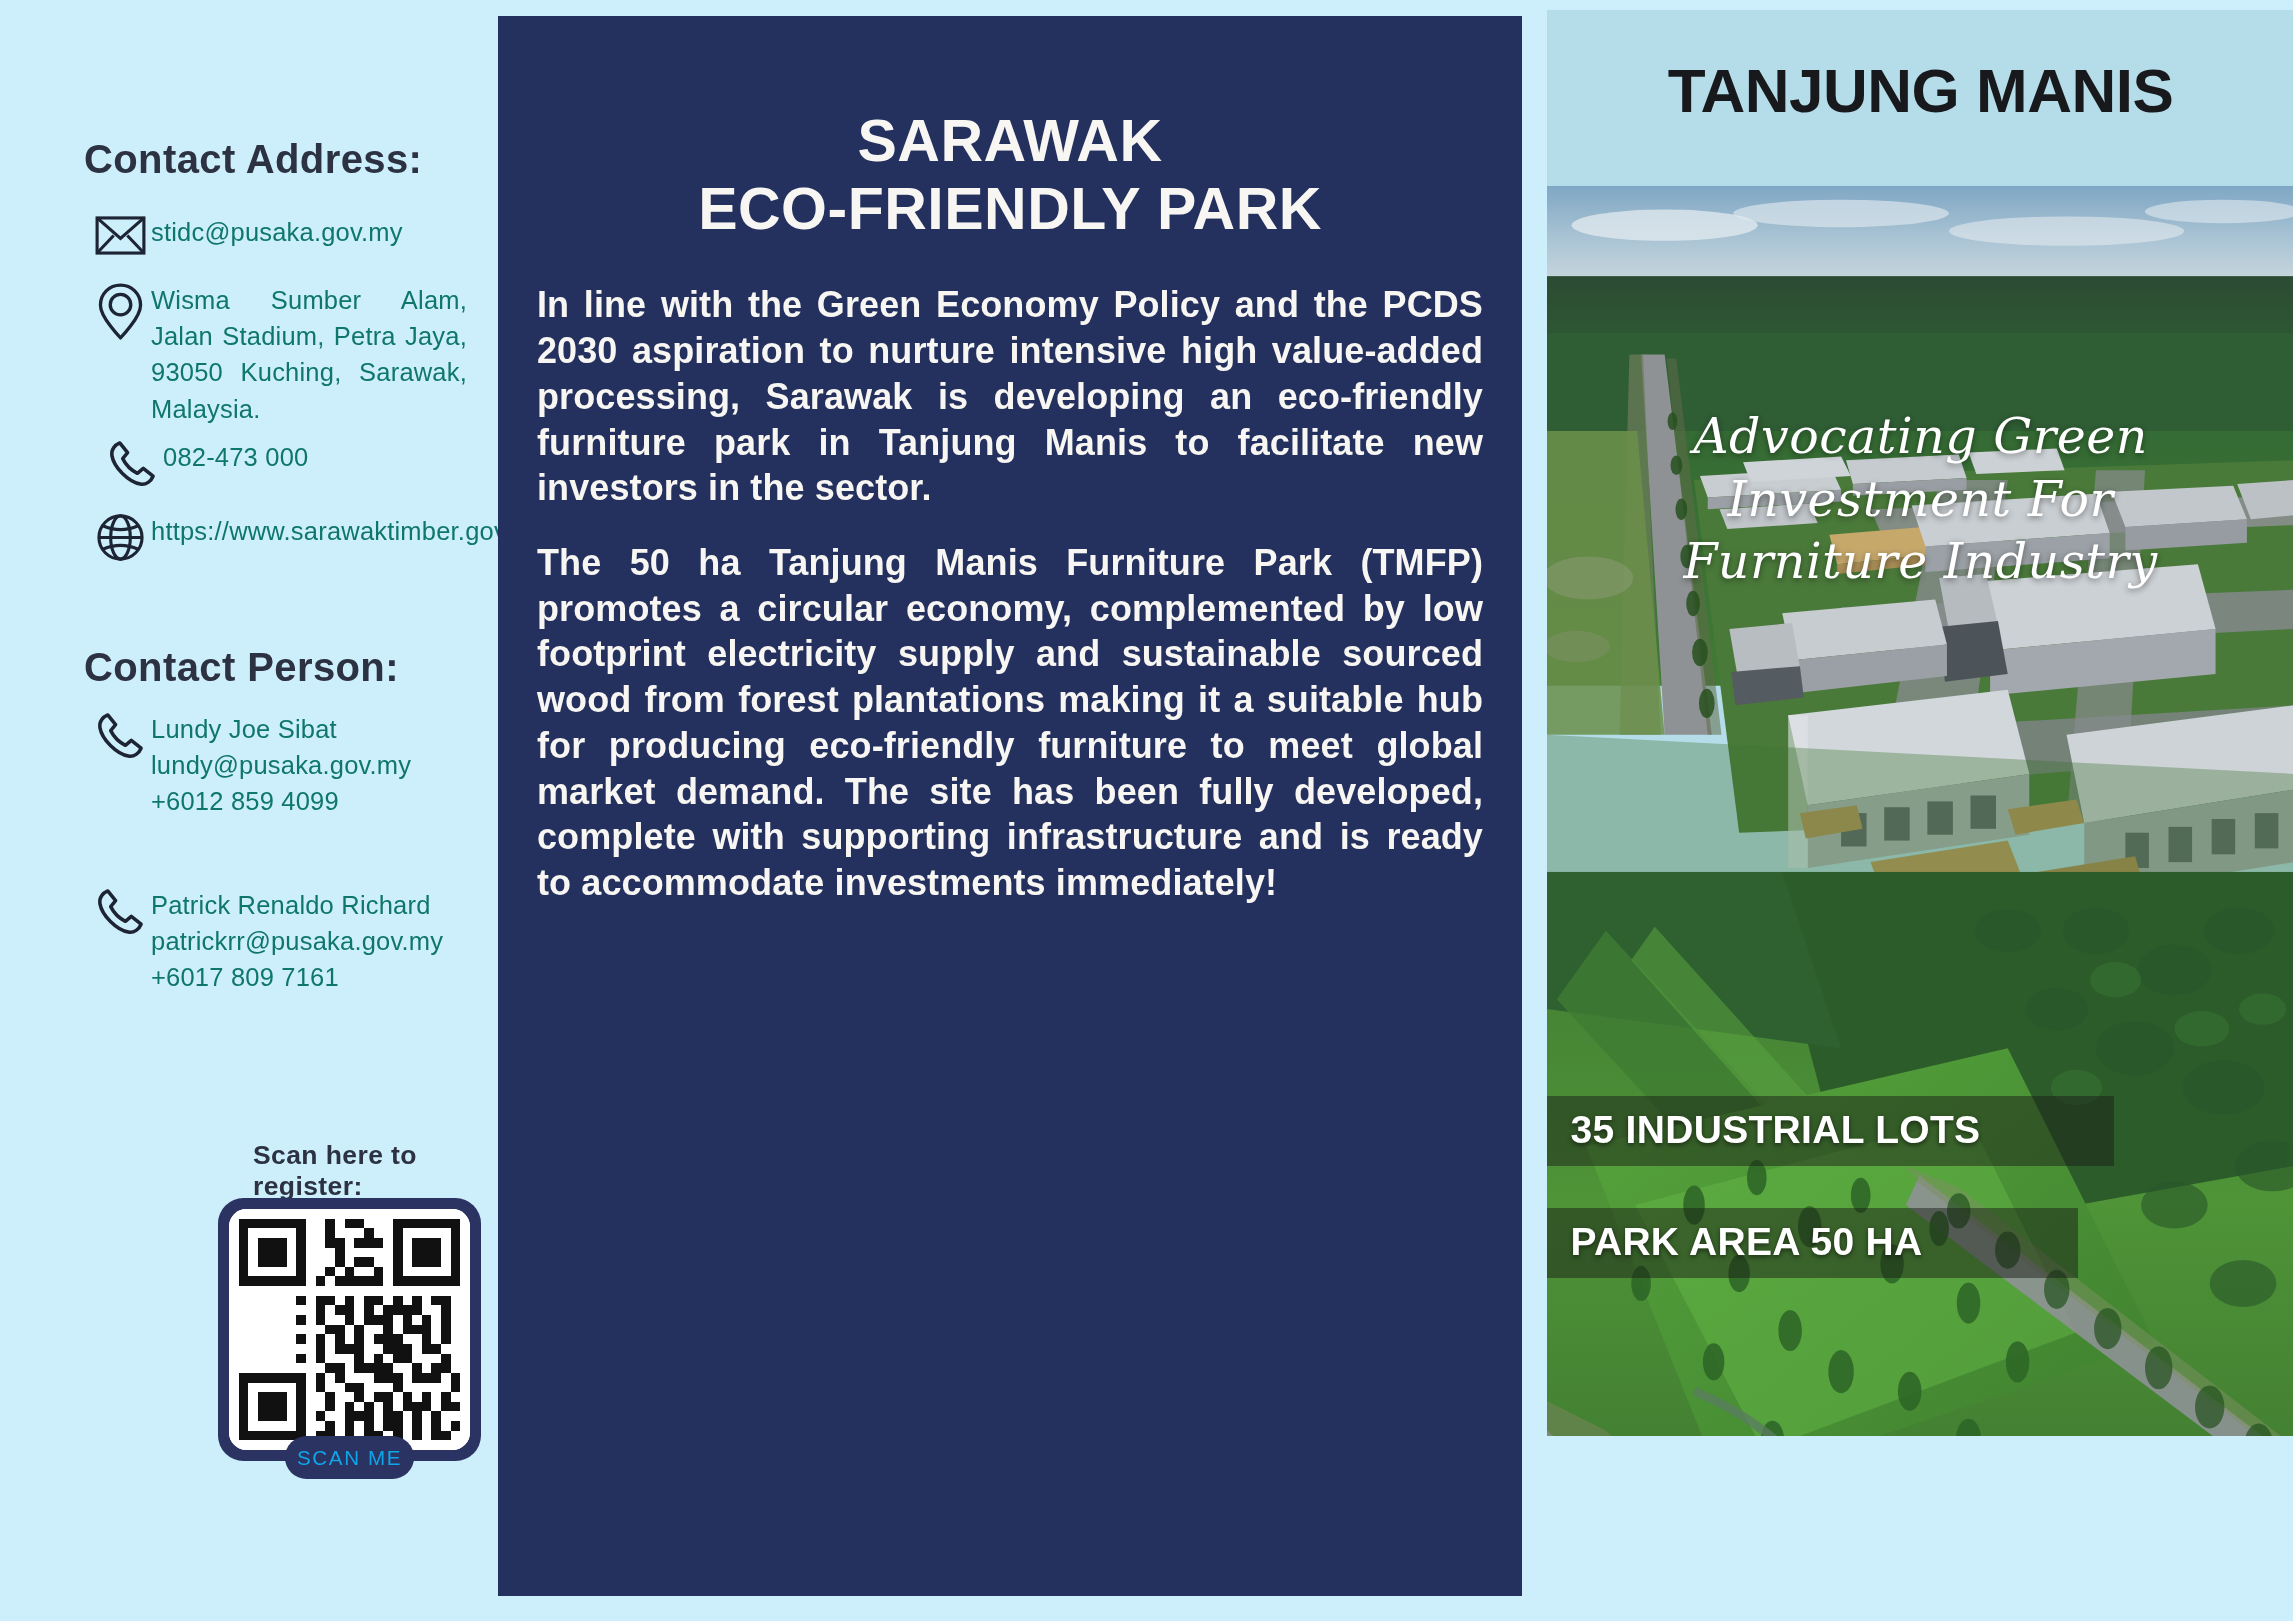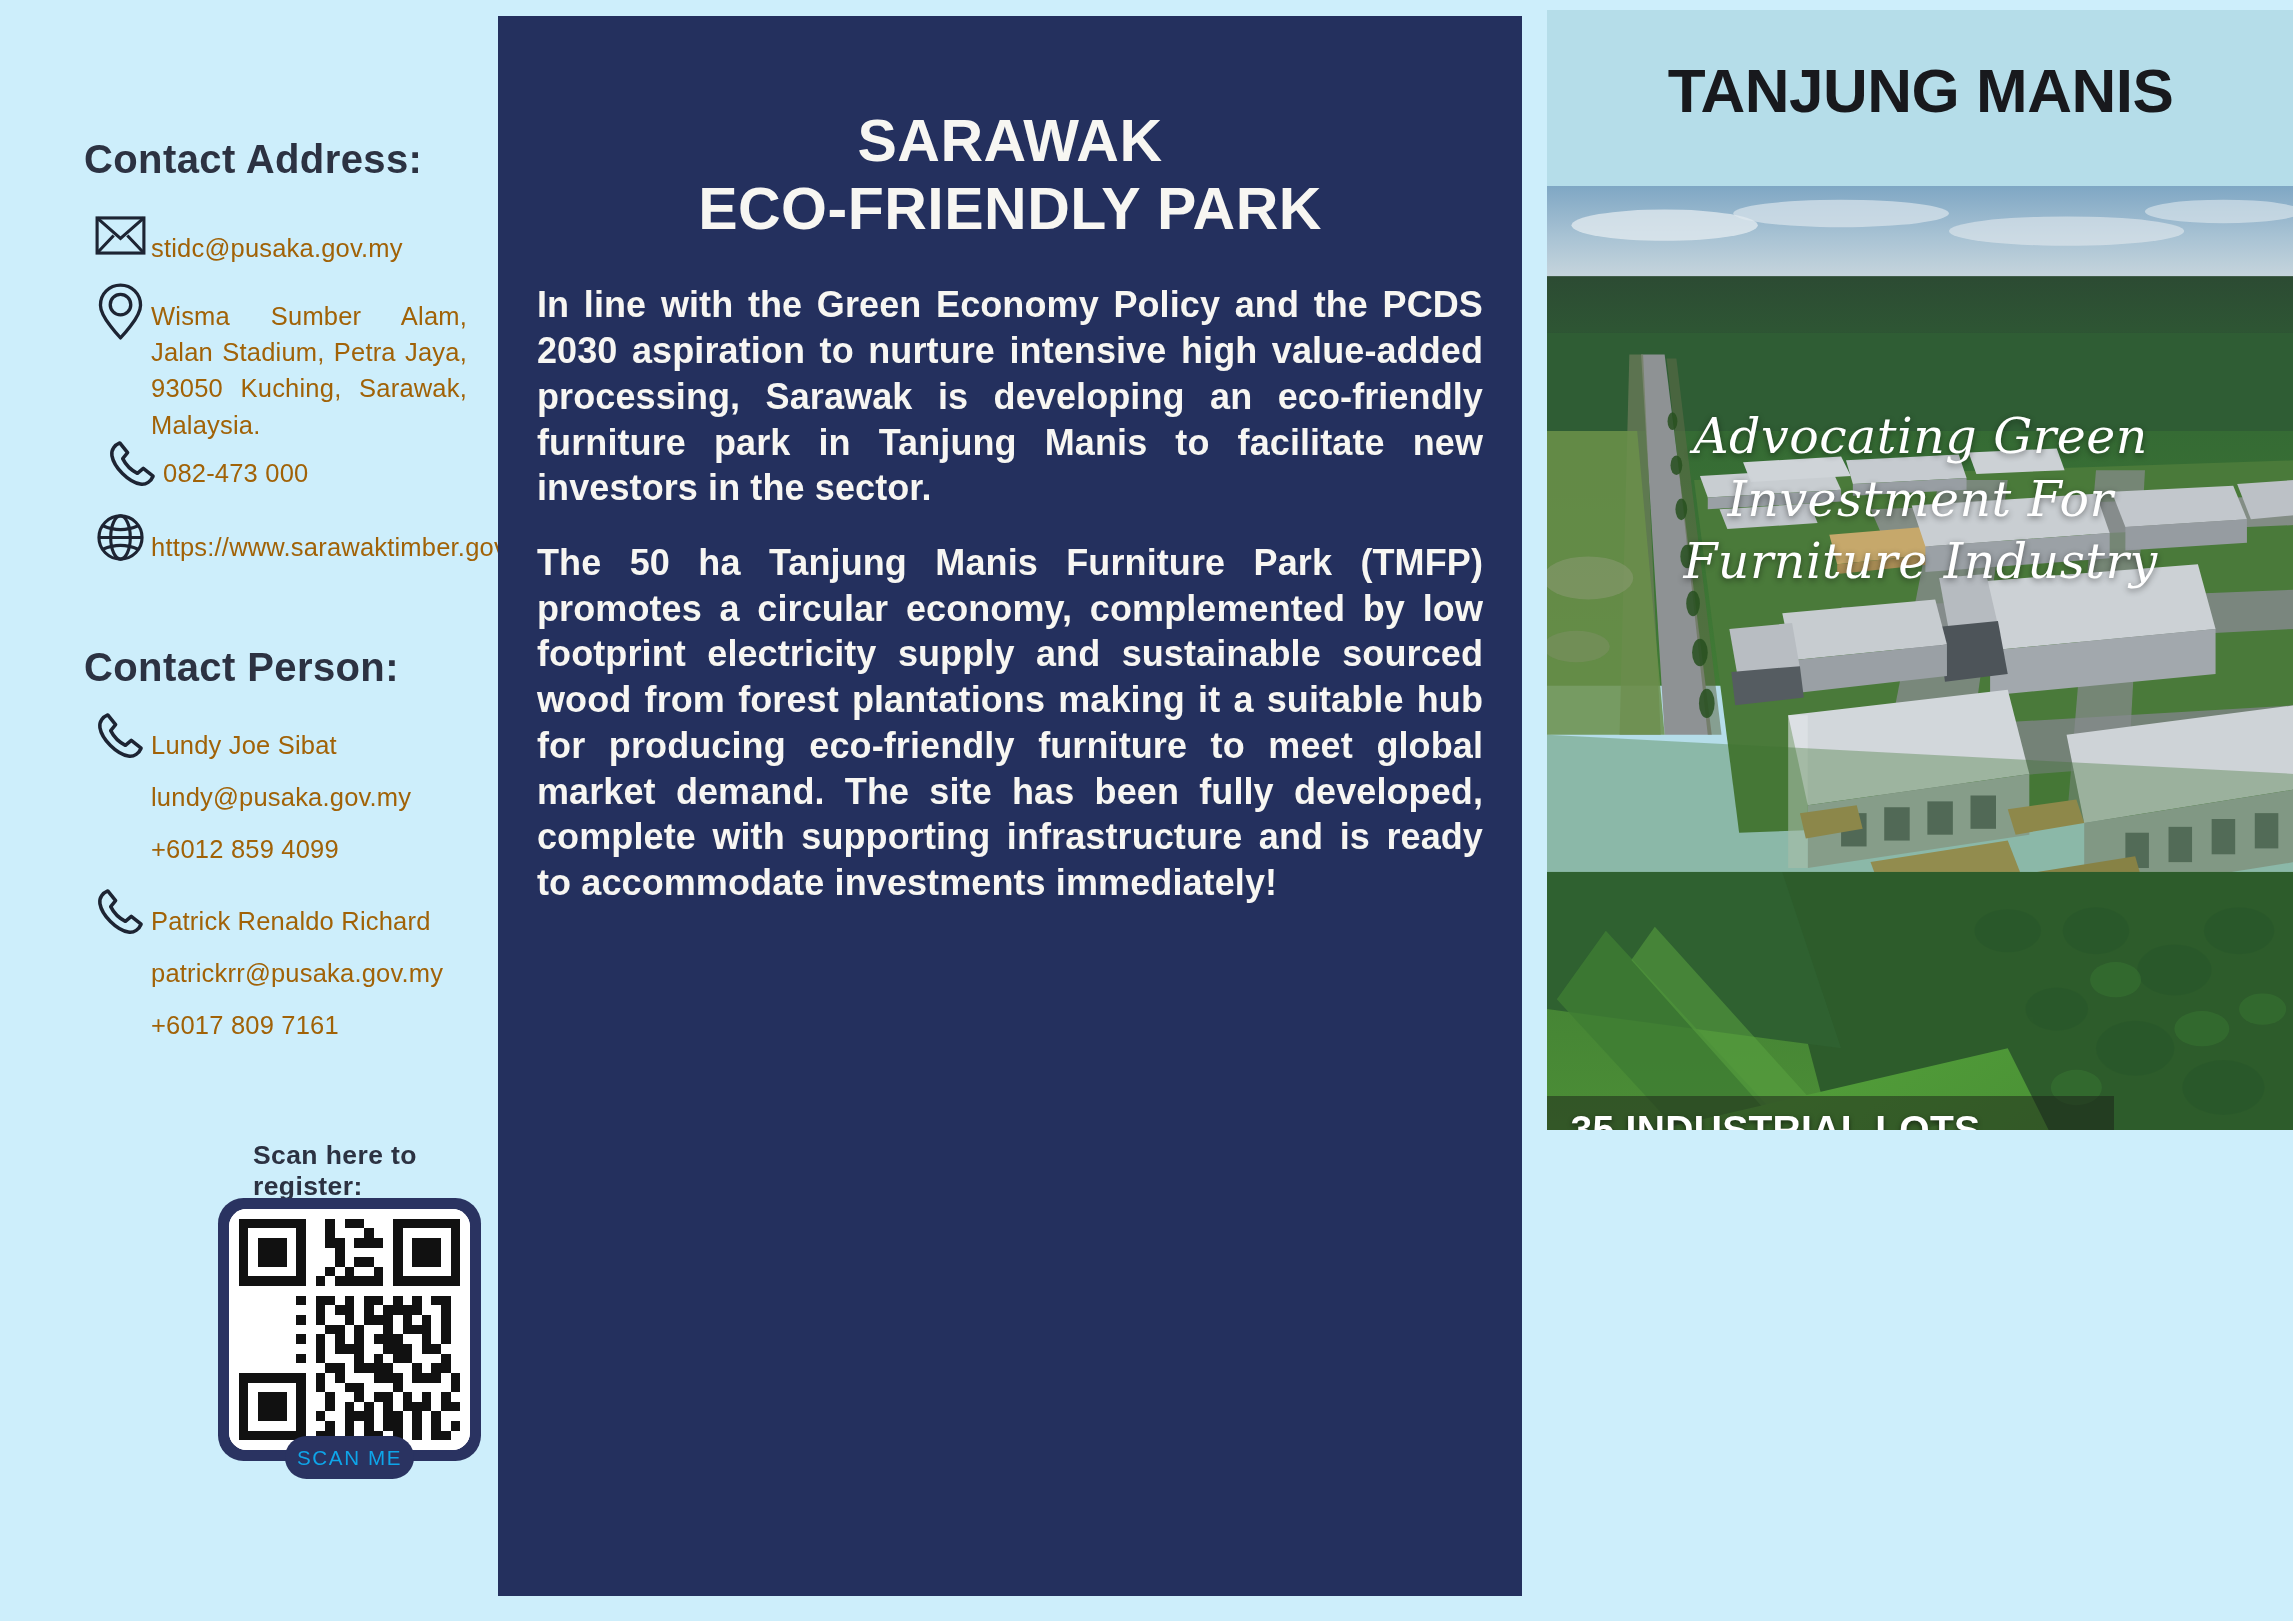--- a/index.html
+++ b/index.html
@@ -18,22 +18,22 @@
     color:#2c3242;letter-spacing:0.4px;
   }
   #contact-address-heading{top:137px;}
   #contact-person-heading{top:645px;}
   #scan-heading{top:1140px;font-size:26.5px;left:218px;margin-left:35px;}
 
   .contact-row{position:absolute;display:flex;align-items:flex-start;}
   .ico{width:61px;flex:0 0 61px;display:flex;align-items:center;justify-content:center;color:#1d2433;}
   .ico svg{display:block;}
   .ctext{
-    font-size:25.5px;color:#a16207;line-height:1.42;
-    font-family:"Liberation Sans",sans-serif;letter-spacing:0.2px;margin-top:16px;
+    font-size:25.5px;color:#0f766e;line-height:1.42;
+    font-family:"Liberation Sans",sans-serif;letter-spacing:0.2px;
   }
   .ctext.justify{width:316px;text-align:justify;}
 
   #row-email{left:90px;top:214px;}
   #row-email .ico{margin-top:2px;}
   #row-address{left:90px;top:282px;}
   #row-phone{left:102px;top:439px;}
   #row-web{left:90px;top:513px;}
   #row-person-1{left:90px;top:711px;}
   #row-person-2{left:90px;top:887px;}
@@ -67,21 +67,21 @@
   .cp-title span{display:block;}
   .cp-para{
     color:#f7f6f2;font-size:36px;line-height:1.27;text-align:justify;
     text-align-last:left;font-weight:bold;margin:0;letter-spacing:0.1px;
   }
   #cp-para-1{margin-top:39px;}
   #cp-para-2{margin-top:29px;}
 
   
   .right-panel{
-    position:absolute;left:1547px;top:9.8px;width:747px;height:1120px;
+    position:absolute;left:1547px;top:9.8px;width:747px;height:1426px;
     background:#b5dde9;overflow:hidden;
   }
   .rp-title{
     margin:0;padding:47px 23.5px 0 23.5px;text-align:center;
     color:#18191d;font-size:62px;font-weight:bold;line-height:1.1;letter-spacing:-0.5px;
   }
   .rp-title span{display:block;}
   .photo{
     position:absolute;left:0;top:176px;width:747px;height:1413px;overflow:hidden;
   }

